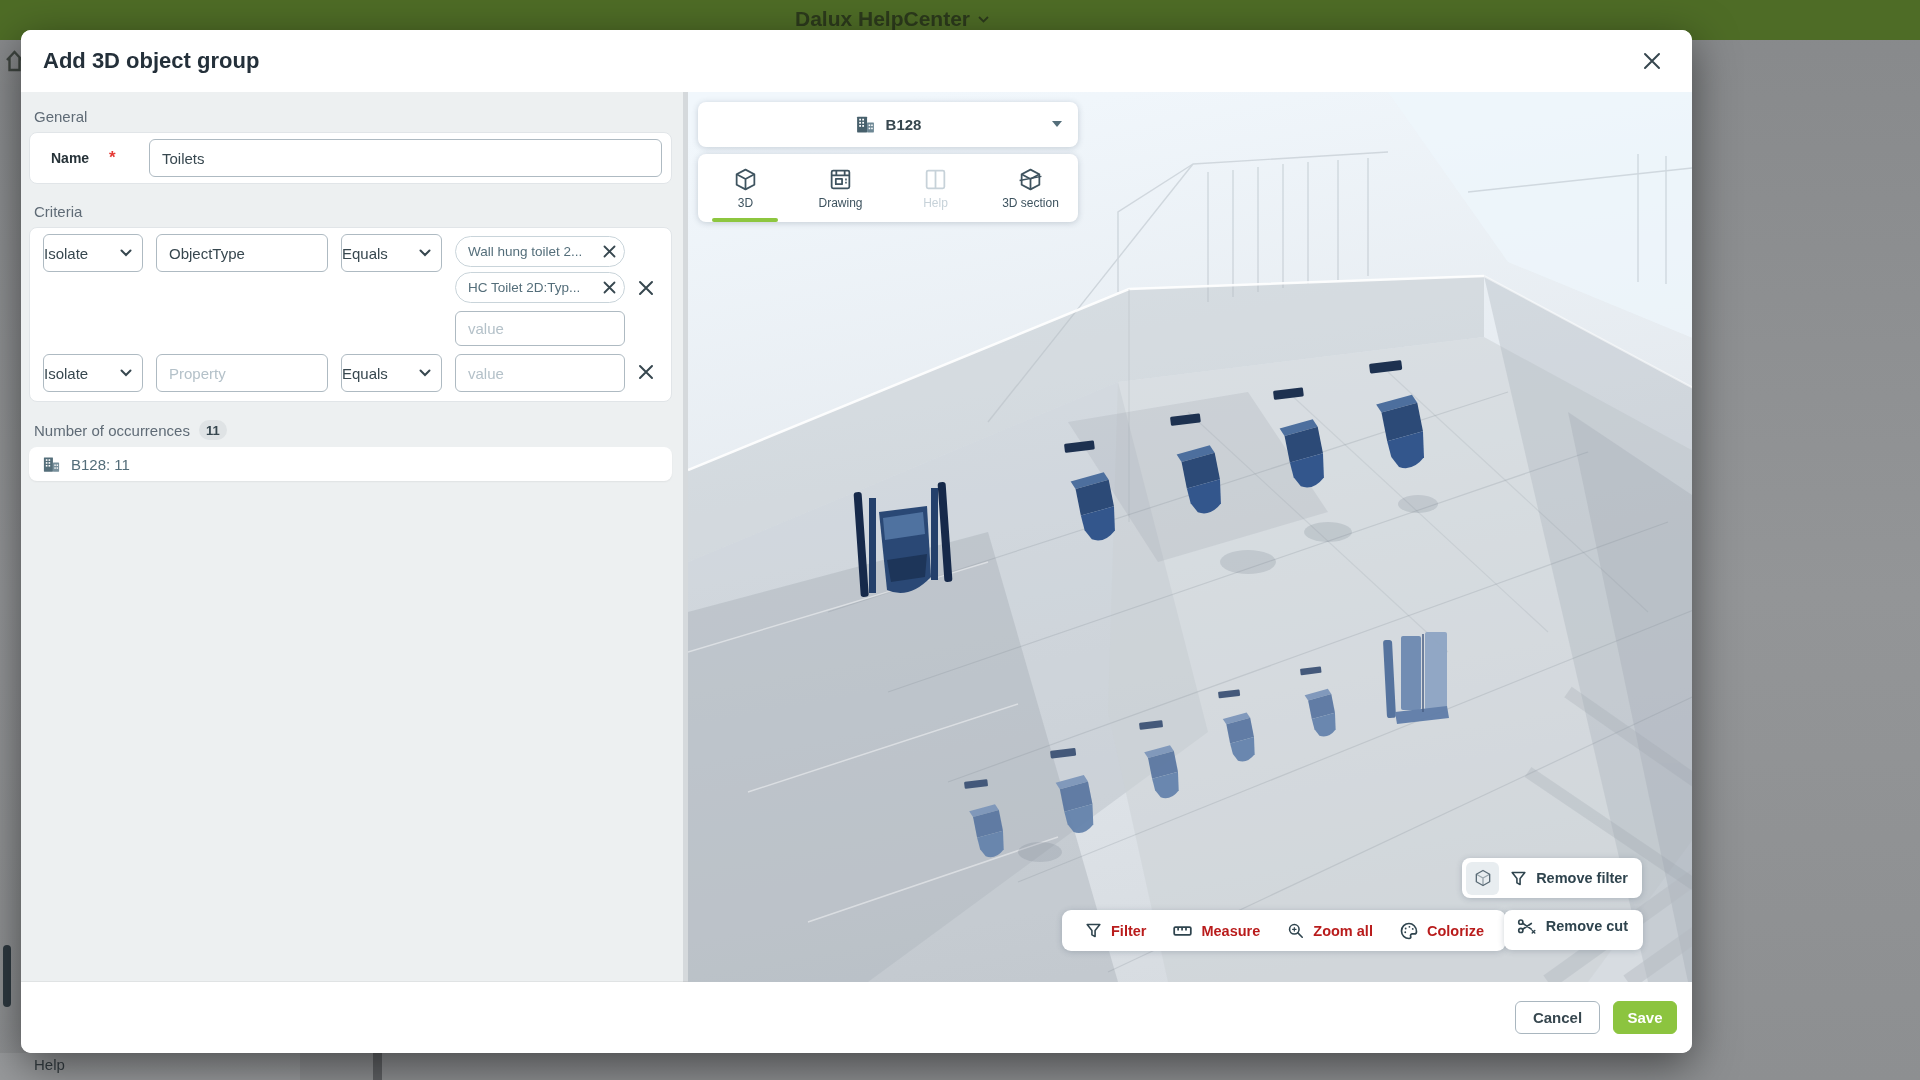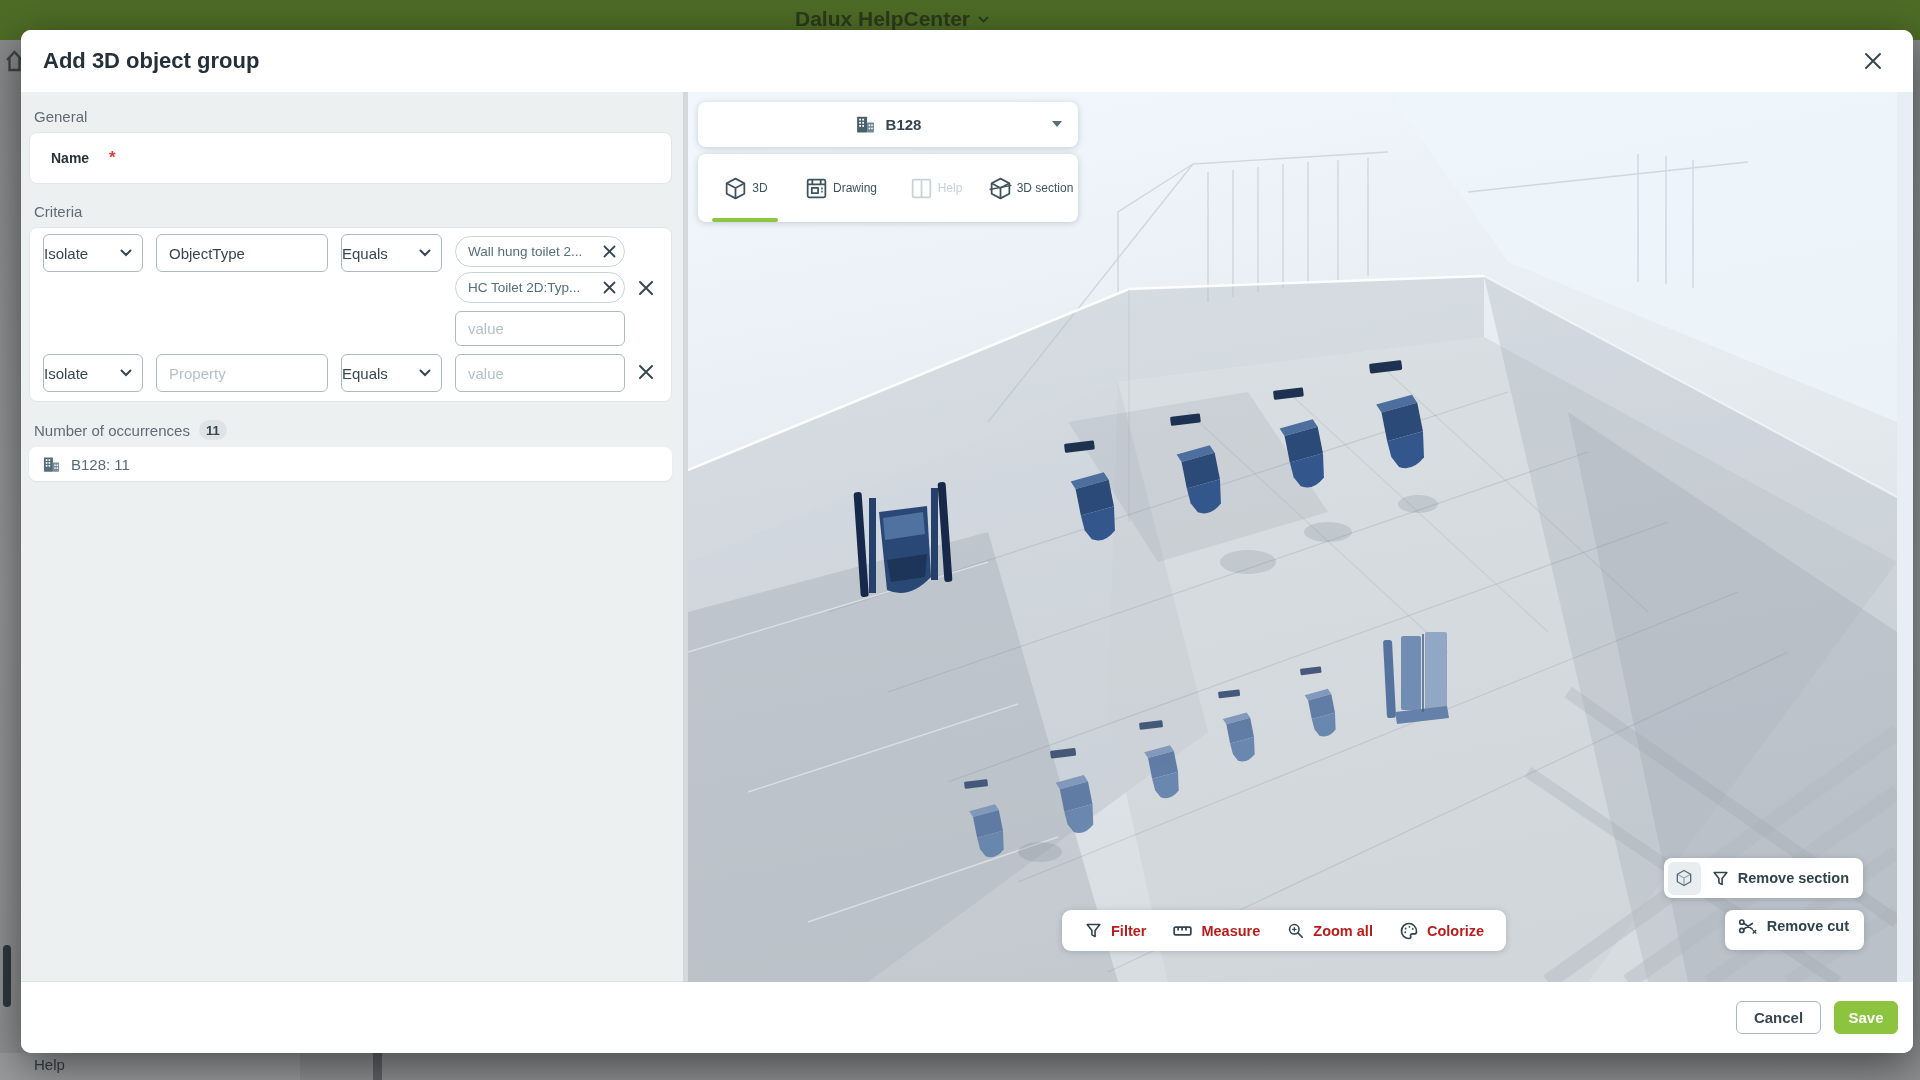--- a/index.html
+++ b/index.html
@@ -10,21 +10,21 @@
   .backdrop { position:absolute; inset:0; background:linear-gradient(180deg,#87898b 0%,#939597 55%,#8d8f91 100%); }
   .backdrop-topbar { position:absolute; left:0; top:0; width:1920px; height:40px; background:#4e6c26; }
   .backdrop-title { position:absolute; left:795px; top:7px; color:#2c3a1c; font-size:21px; font-weight:700; display:flex; align-items:center; gap:8px; }
   .backdrop-home { position:absolute; left:6px; top:48px; opacity:.85; }
   .backdrop-pill { position:absolute; left:3px; top:945px; width:8px; height:62px; border-radius:4px; background:#2e3940; }
   .backdrop-help { position:absolute; left:34px; top:1056px; font-size:15px; color:#343d42; }
   .backdrop-strip { position:absolute; left:373px; top:1053px; width:9px; height:27px; background:#5f6164; }
   .backdrop-lightpatch { position:absolute; left:0; top:1053px; width:300px; height:27px; background:#a2a4a6; opacity:.55; }
 
   
-  .modal { position:absolute; left:21px; top:30px; width:1892px; height:1023px; background:#fff; border-radius:10px;
+  .modal { position:absolute; left:21px; top:30px; width:1671px; height:1023px; background:#fff; border-radius:10px;
     box-shadow:0 12px 44px rgba(0,0,0,.5); display:flex; flex-direction:column; overflow:hidden; }
   .modal-header { height:62px; flex:0 0 62px; display:flex; align-items:center; padding:0 26px 0 22px; background:#fff; }
   .modal-title { font-size:22px; font-weight:700; color:#24303a; flex:1; }
   .close-btn { width:28px; height:28px; display:flex; align-items:center; justify-content:center; cursor:pointer; }
   .modal-body { flex:1; display:flex; min-height:0; }
   .modal-footer { height:71px; flex:0 0 71px; background:#fff; display:flex; align-items:center; justify-content:flex-end; gap:13px; padding-right:15px; box-shadow:0 -1px 0 rgba(0,0,0,.05); }
 
   .btn { font-size:15px; font-weight:700; border-radius:6px; height:33px; display:flex; align-items:center; justify-content:center; cursor:pointer; }
   .btn-cancel { width:85px; background:#fff; border:1.5px solid #a9b6bf; color:#37474f; }
   .btn-save { width:64px; background:#8cc43f; border:1.5px solid #8cc43f; color:#fff; }
@@ -59,21 +59,21 @@
   
   .v-divider { width:5px; flex:0 0 5px; background:#d5d9dc; }
 
   
   .viewer { position:relative; flex:1; min-width:0; background:#e8eef4; overflow:hidden; }
   .viewer svg.scene { position:absolute; inset:0; display:block; }
   .float-card { position:absolute; background:#fff; border-radius:8px; box-shadow:0 1px 6px rgba(40,60,80,.22); }
   .selector-card { left:10px; top:10px; width:380px; height:45px; display:flex; align-items:center; justify-content:center; gap:10px; font-size:15px; font-weight:700; color:#37474f; cursor:pointer; }
   .selector-chevron { position:absolute; right:16px; top:19px; }
   .tabs-card { left:10px; top:62px; width:380px; height:68px; display:flex; }
-  .tab { position:relative; width:95px; display:flex; flex-direction:row; align-items:center; justify-content:center; gap:4px; cursor:pointer; color:#3e535f; }
+  .tab { position:relative; width:95px; display:flex; flex-direction:column; align-items:center; justify-content:center; gap:4px; cursor:pointer; color:#3e535f; }
   .tab-label { font-size:12px; }
   .tab.active::after { content:""; position:absolute; left:14px; right:15px; bottom:0; height:4px; border-radius:2px; background:#8dc63f; }
   .tab.disabled { color:#c7d2d9; cursor:default; }
   .viewer-toolbar { left:374px; top:818px; height:41px; display:flex; align-items:center; gap:26px; padding:0 22px; border-radius:9px; }
   .tool-item { display:flex; align-items:center; gap:8px; font-size:14.5px; font-weight:700; color:#b91c1c; cursor:pointer; white-space:nowrap; }
   .remove-filter { right:50px; top:766px; height:40px; display:flex; align-items:center; gap:10px; padding:0 14px 0 4px; }
   .cube-subbtn { width:33px; height:33px; background:#e8edf0; border-radius:6px; display:flex; align-items:center; justify-content:center; cursor:pointer; }
   .remove-label { font-size:14.5px; font-weight:700; color:#2f444e; }
   .remove-filter-main { display:flex; align-items:center; gap:8px; cursor:pointer; }
   .remove-cut { right:49px; top:818px; height:40px; display:flex; align-items:center; gap:9px; padding:0 15px 8px 12px; cursor:pointer; }
@@ -113,20 +113,21 @@
 
   <div class="modal-body">
 
     <div class="left-panel">
 
       <div class="section-label">General</div>
 
       <div class="card name-card">
         <span class="name-label">Name</span>
         <span class="req-mark">*</span>
+        <input class="text-input name-input" value="Toilets" style="">
       </div>
 
       <div class="section-label" style="margin-top:19px;">Criteria</div>
 
       <div class="card criteria-card">
 
         <div class="crit-grid">
           <div class="select">
             <span>Isolate</span>
             <svg class="icon" width="12" height="8" viewBox="0 0 12 8">
@@ -457,21 +458,21 @@
         <div class="cube-subbtn">
           <svg class="icon" width="20" height="20" viewBox="0 0 24 24" fill="none" stroke="#5a6b76" stroke-width="1.6" stroke-linejoin="round">
             <polygon points="12,3 20,7.5 20,16.5 12,21 4,16.5 4,7.5"></polygon>
             <path d="M4,7.5 L12,12 L20,7.5 M12,12 V21" opacity="0.55"></path>
           </svg>
         </div>
         <div class="remove-filter-main">
           <svg class="icon" width="19" height="19" viewBox="0 0 24 24" fill="none" stroke="#2f444e" stroke-width="2" stroke-linejoin="round">
             <path d="M4,4.5 H20 L14,12 V19.5 L10,17.5 V12 Z"></path>
           </svg>
-          <span class="remove-label">Remove section</span>
+          <span class="remove-label">Remove filter</span>
         </div>
       </div>
 
       <div class="float-card remove-cut">
         <svg class="icon" width="21" height="21" viewBox="0 0 24 24" fill="none" stroke="#2f444e" stroke-width="1.9" stroke-linecap="round">
           <circle cx="5.5" cy="7" r="2.4"></circle>
           <circle cx="5.5" cy="16.5" r="2.4"></circle>
           <path d="M7.6 8.3 L17.5 15 M7.6 15.2 L14.5 10.5 M14.5 10.5 L17.5 8.5"></path>
           <path d="M18.5 16.5l3 3 M21.5 16.5l-3 3" stroke-width="1.6"></path>
         </svg>

